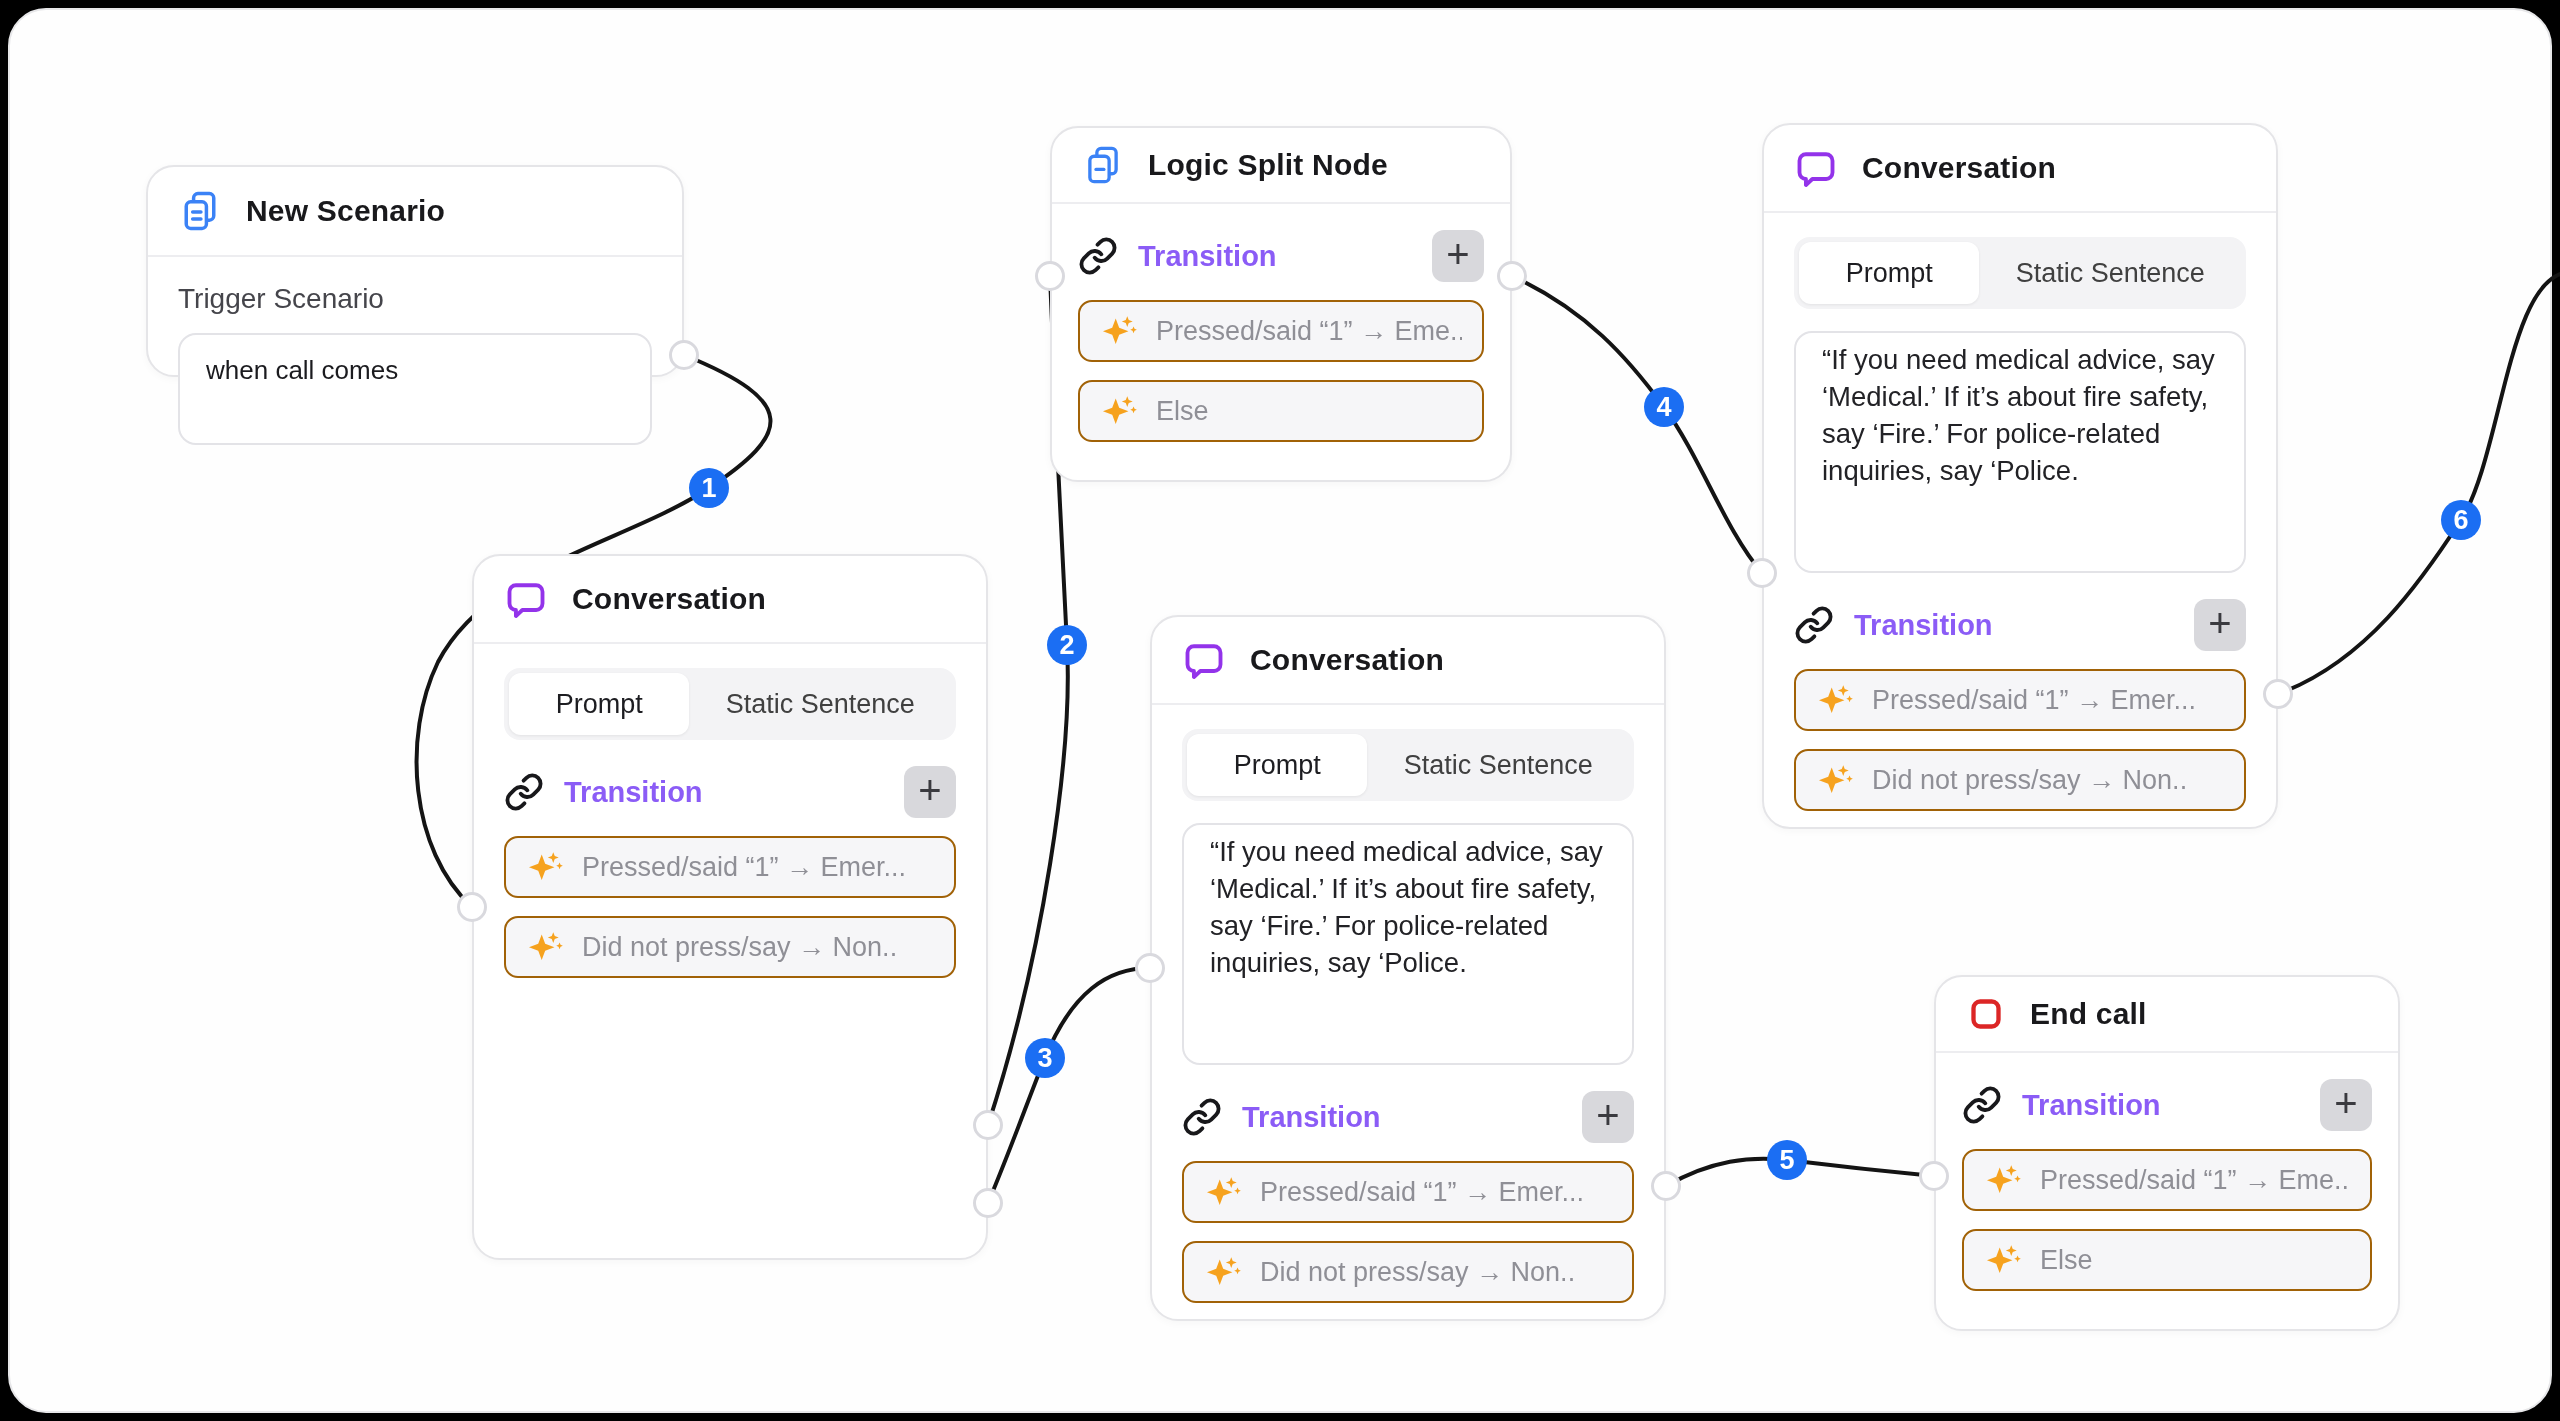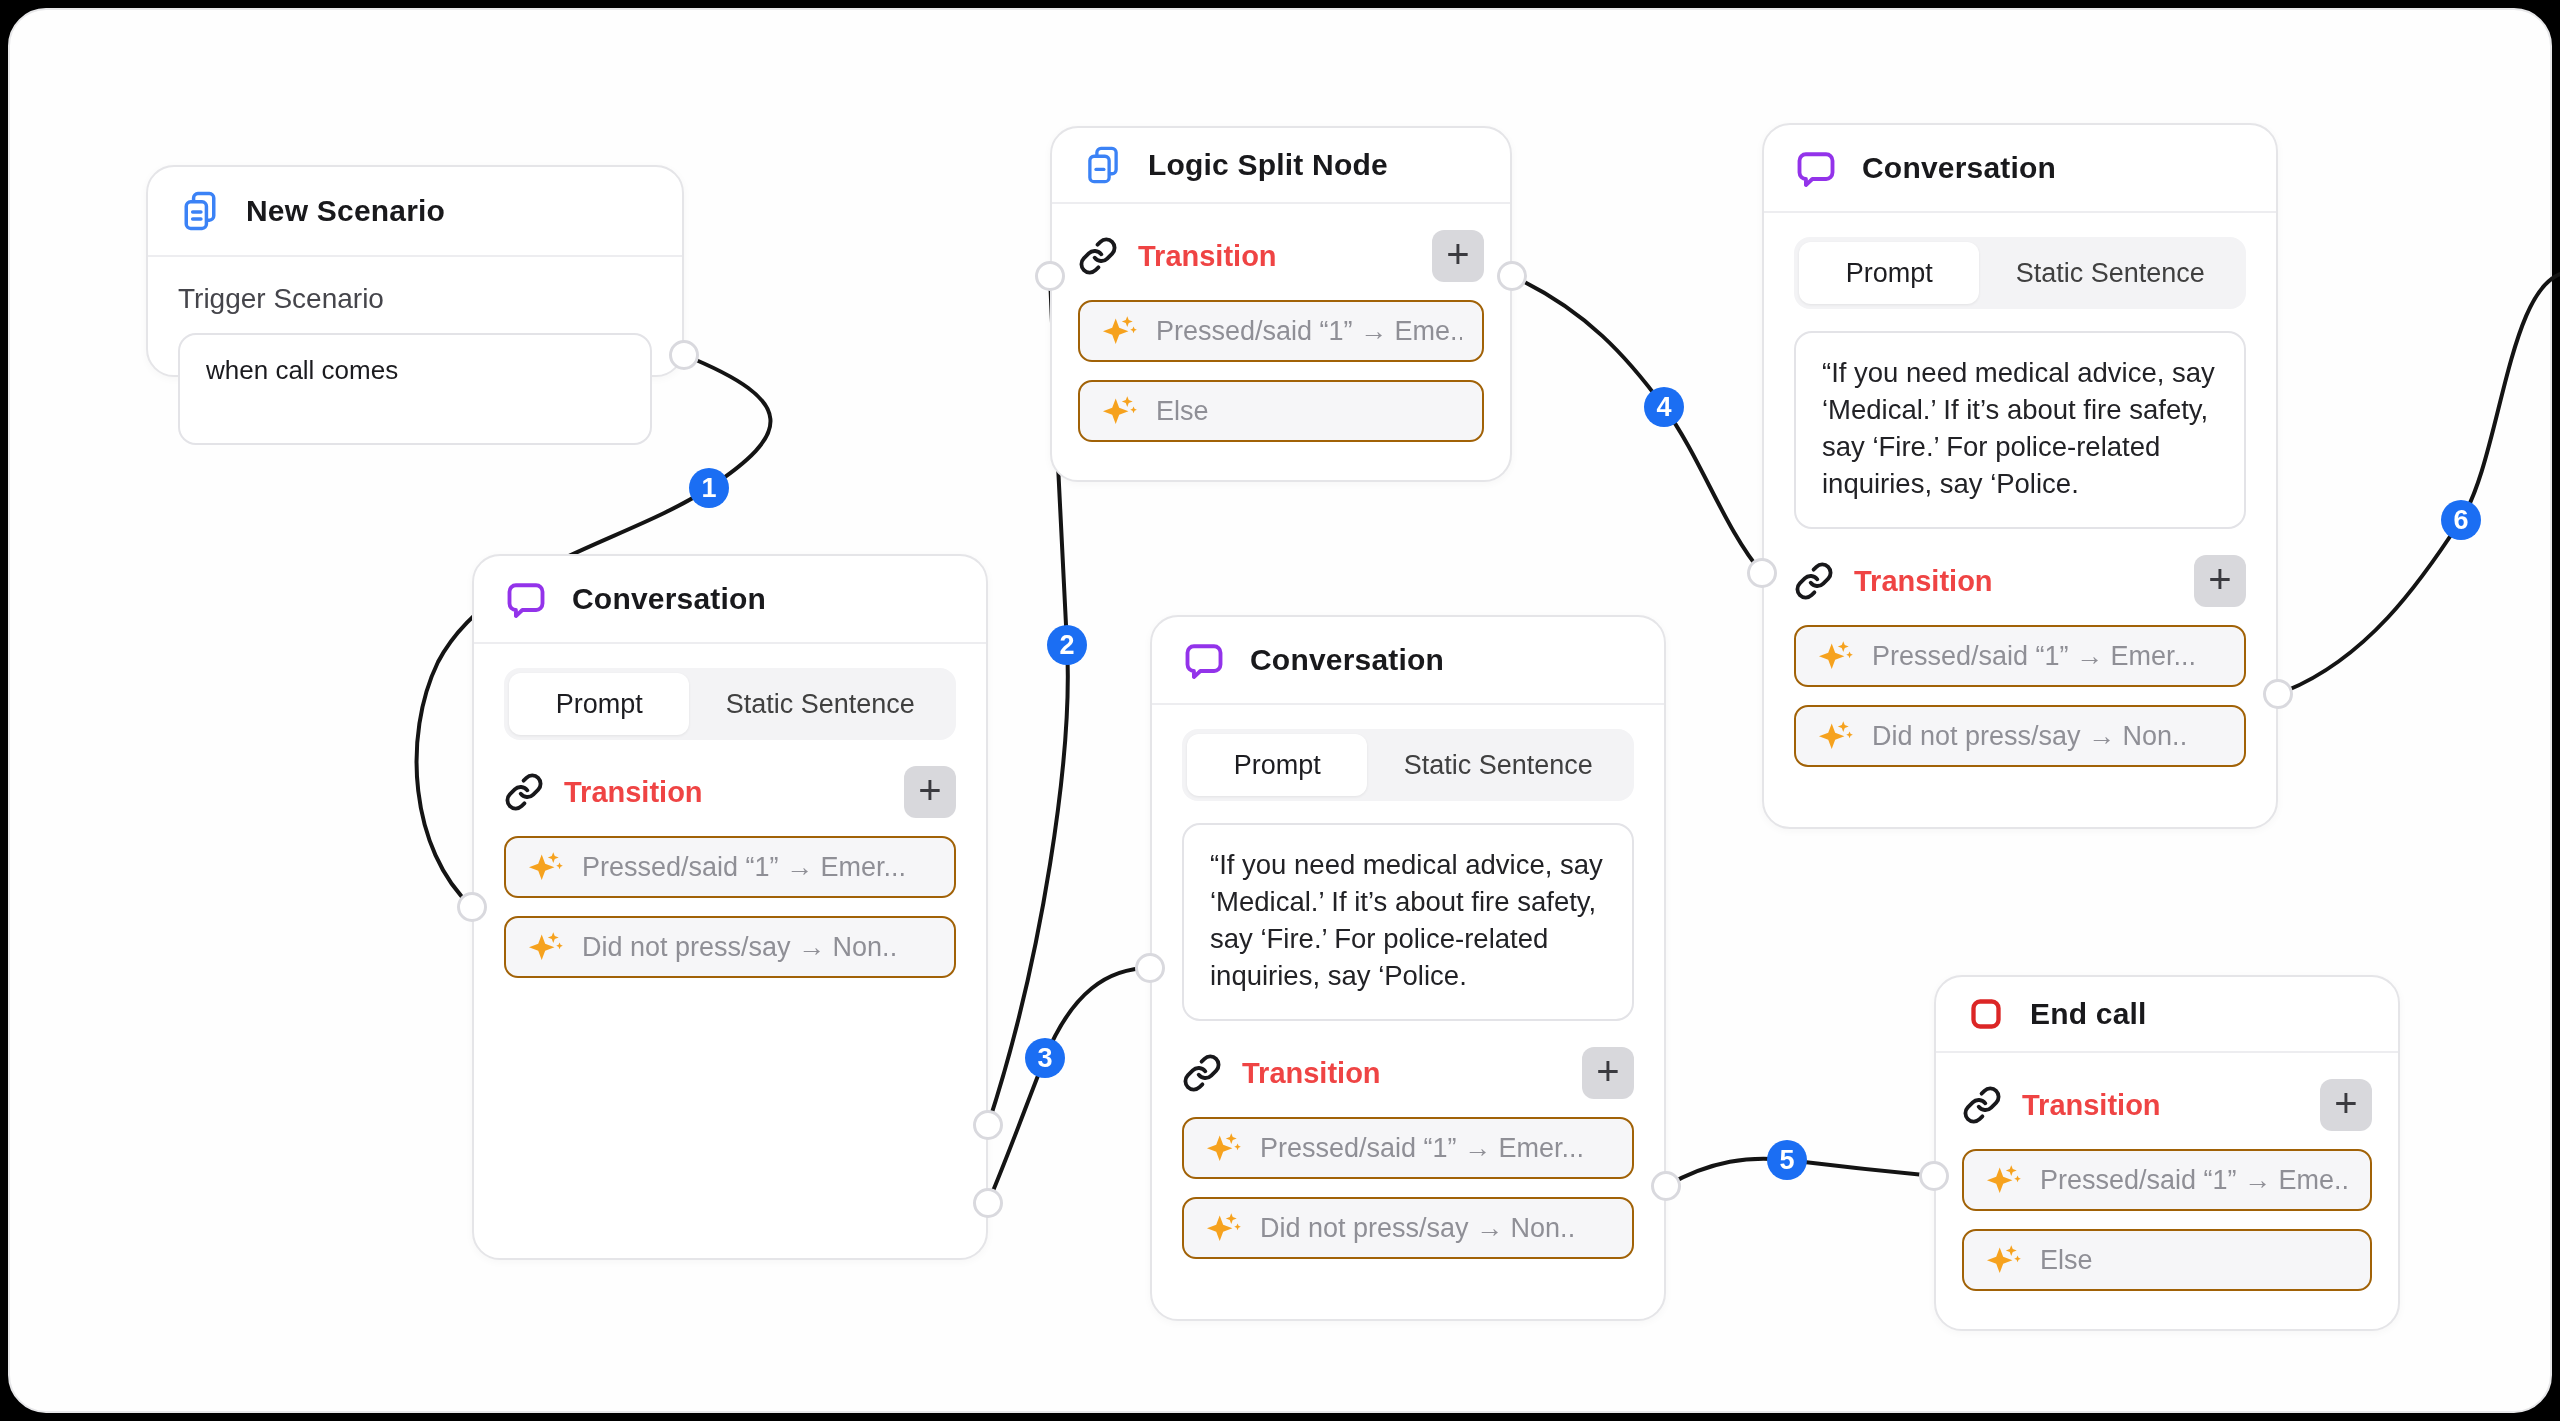--- a/index.html
+++ b/index.html
@@ -17,25 +17,25 @@
   .ntitle{font-size:30px;font-weight:700;color:#19191c;letter-spacing:.2px;white-space:nowrap;}
   .sc-label{margin:26px 30px 0;font-size:28px;color:#45454b;}
   .sc-input{margin:18px 30px 0;height:112px;border:2px solid #e3e3e7;border-radius:18px;
     padding:20px 26px;font-size:26px;color:#1b1b1f;box-sizing:border-box;background:#fff;}
   .tabs{margin:24px 30px 0;background:#f3f3f5;border-radius:16px;padding:5px;display:flex;
     height:72px;box-sizing:border-box;}
   .tab{display:flex;align-items:center;justify-content:center;font-size:27px;color:#1d1d21;
     border-radius:12px;cursor:default;}
   .tab.selected{flex:1;background:#fff;box-shadow:0 1px 3px rgba(0,0,0,.07);}
   .tab.unselected{flex:1.45;color:#404040;}
-  .textarea{margin:22px 30px 0;height:198px;border:2px solid #e3e3e7;border-radius:18px;
-    padding:21px 26px;font-size:27.5px;line-height:37px;color:#222226;box-sizing:border-box;
+  .textarea{margin:22px 30px 0;height:242px;border:2px solid #e3e3e7;border-radius:18px;
+    padding:8px 26px;font-size:27.5px;line-height:37px;color:#222226;box-sizing:border-box;
     overflow:hidden;background:#fff;}
   .trow{display:flex;align-items:center;gap:20px;margin:26px 30px 0;height:52px;}
-  .tlabel{font-size:29px;font-weight:700;color:#ef4444;flex:1;}
+  .tlabel{font-size:29px;font-weight:700;color:#8b5cf6;flex:1;}
   .addbtn{width:52px;height:52px;background:#d8d8dc;border:none;border-radius:12px;
     font-size:40px;color:#3a3a3f;display:flex;align-items:center;justify-content:center;
     line-height:1;padding:0 0 4px 0;cursor:pointer;font-family:"Liberation Sans",sans-serif;}
   .titem{margin:18px 30px 0;height:62px;background:#f6f6f8;border:2px solid #a16207;
     border-radius:14px;display:flex;align-items:center;gap:18px;padding:0 20px;box-sizing:border-box;}
   .titem.narrow{margin:18px 26px 0;}
   .titext{font-size:27px;color:#8f8f96;white-space:nowrap;overflow:hidden;}
   .handle{position:absolute;width:30px;height:30px;border-radius:50%;background:#fff;
     border:3px solid #d9d9de;transform:translate(-50%,-50%);box-sizing:border-box;z-index:6;}
   .badge{position:absolute;width:40px;height:40px;border-radius:50%;background:#1b6ef3;

